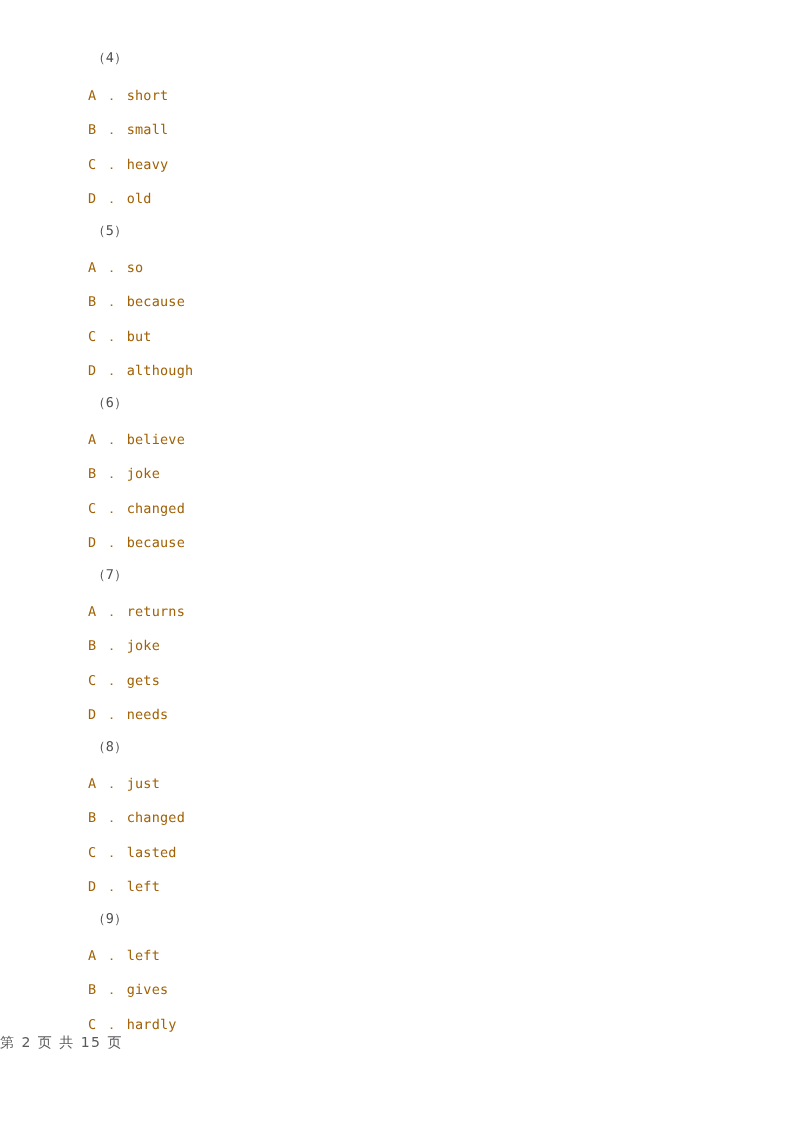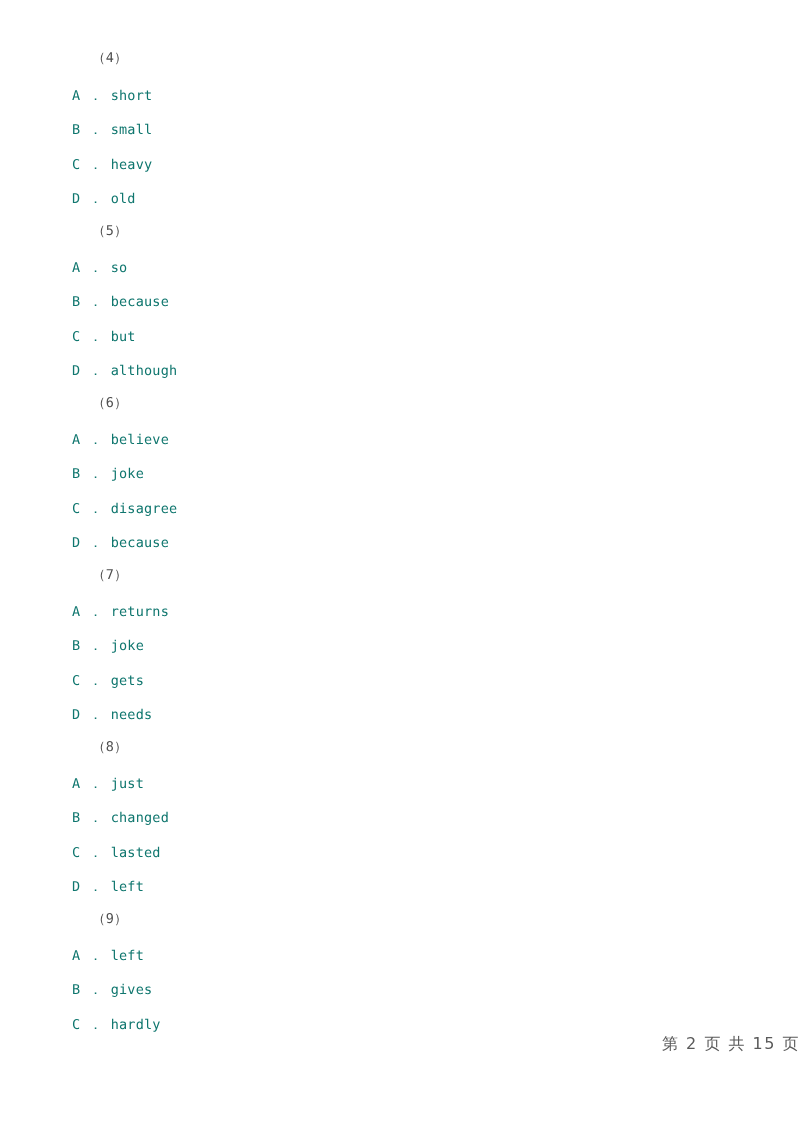--- a/index.html
+++ b/index.html
@@ -31,32 +31,32 @@
     line-height: 16px;
     letter-spacing: 0.2px;
     text-rendering: geometricPrecision;
     -webkit-font-smoothing: antialiased;
   }
   .qline.qnum {
     left: 92px;
     color: #4f4f4f;
   }
   .qline.opt {
-    left: 72px;
-    color: #0f766e;
+    left: 88px;
+    color: #a16207;
   }
   .footer {
     position: absolute;
     left: 0;
     right: 0;
     top: 1034px;
-    text-align: right;
+    text-align: left;
     color: #5a5a5a;
     font-family: "DejaVu Sans", "Liberation Sans", sans-serif;
-    font-size: 16px;
+    font-size: 14px;
     letter-spacing: 1.5px;
     white-space: pre;
   }
 </style>
 </head>
 <body>
 
 <div id="page">
 
   <div class="content-column">
@@ -69,21 +69,21 @@
 
     <div class="qline qnum" style="top:223px">（5）</div>
     <div class="qline opt" style="top:260px">A ． so</div>
     <div class="qline opt" style="top:294px">B ． because</div>
     <div class="qline opt" style="top:329px">C ． but</div>
     <div class="qline opt" style="top:363px">D ． although</div>
 
     <div class="qline qnum" style="top:395px">（6）</div>
     <div class="qline opt" style="top:432px">A ． believe</div>
     <div class="qline opt" style="top:466px">B ． joke</div>
-    <div class="qline opt" style="top:501px">C ． disagree</div>
+    <div class="qline opt" style="top:501px">C ． changed</div>
     <div class="qline opt" style="top:535px">D ． because</div>
 
     <div class="qline qnum" style="top:567px">（7）</div>
     <div class="qline opt" style="top:604px">A ． returns</div>
     <div class="qline opt" style="top:638px">B ． joke</div>
     <div class="qline opt" style="top:673px">C ． gets</div>
     <div class="qline opt" style="top:707px">D ． needs</div>
 
     <div class="qline qnum" style="top:739px">（8）</div>
     <div class="qline opt" style="top:776px">A ． just</div>

